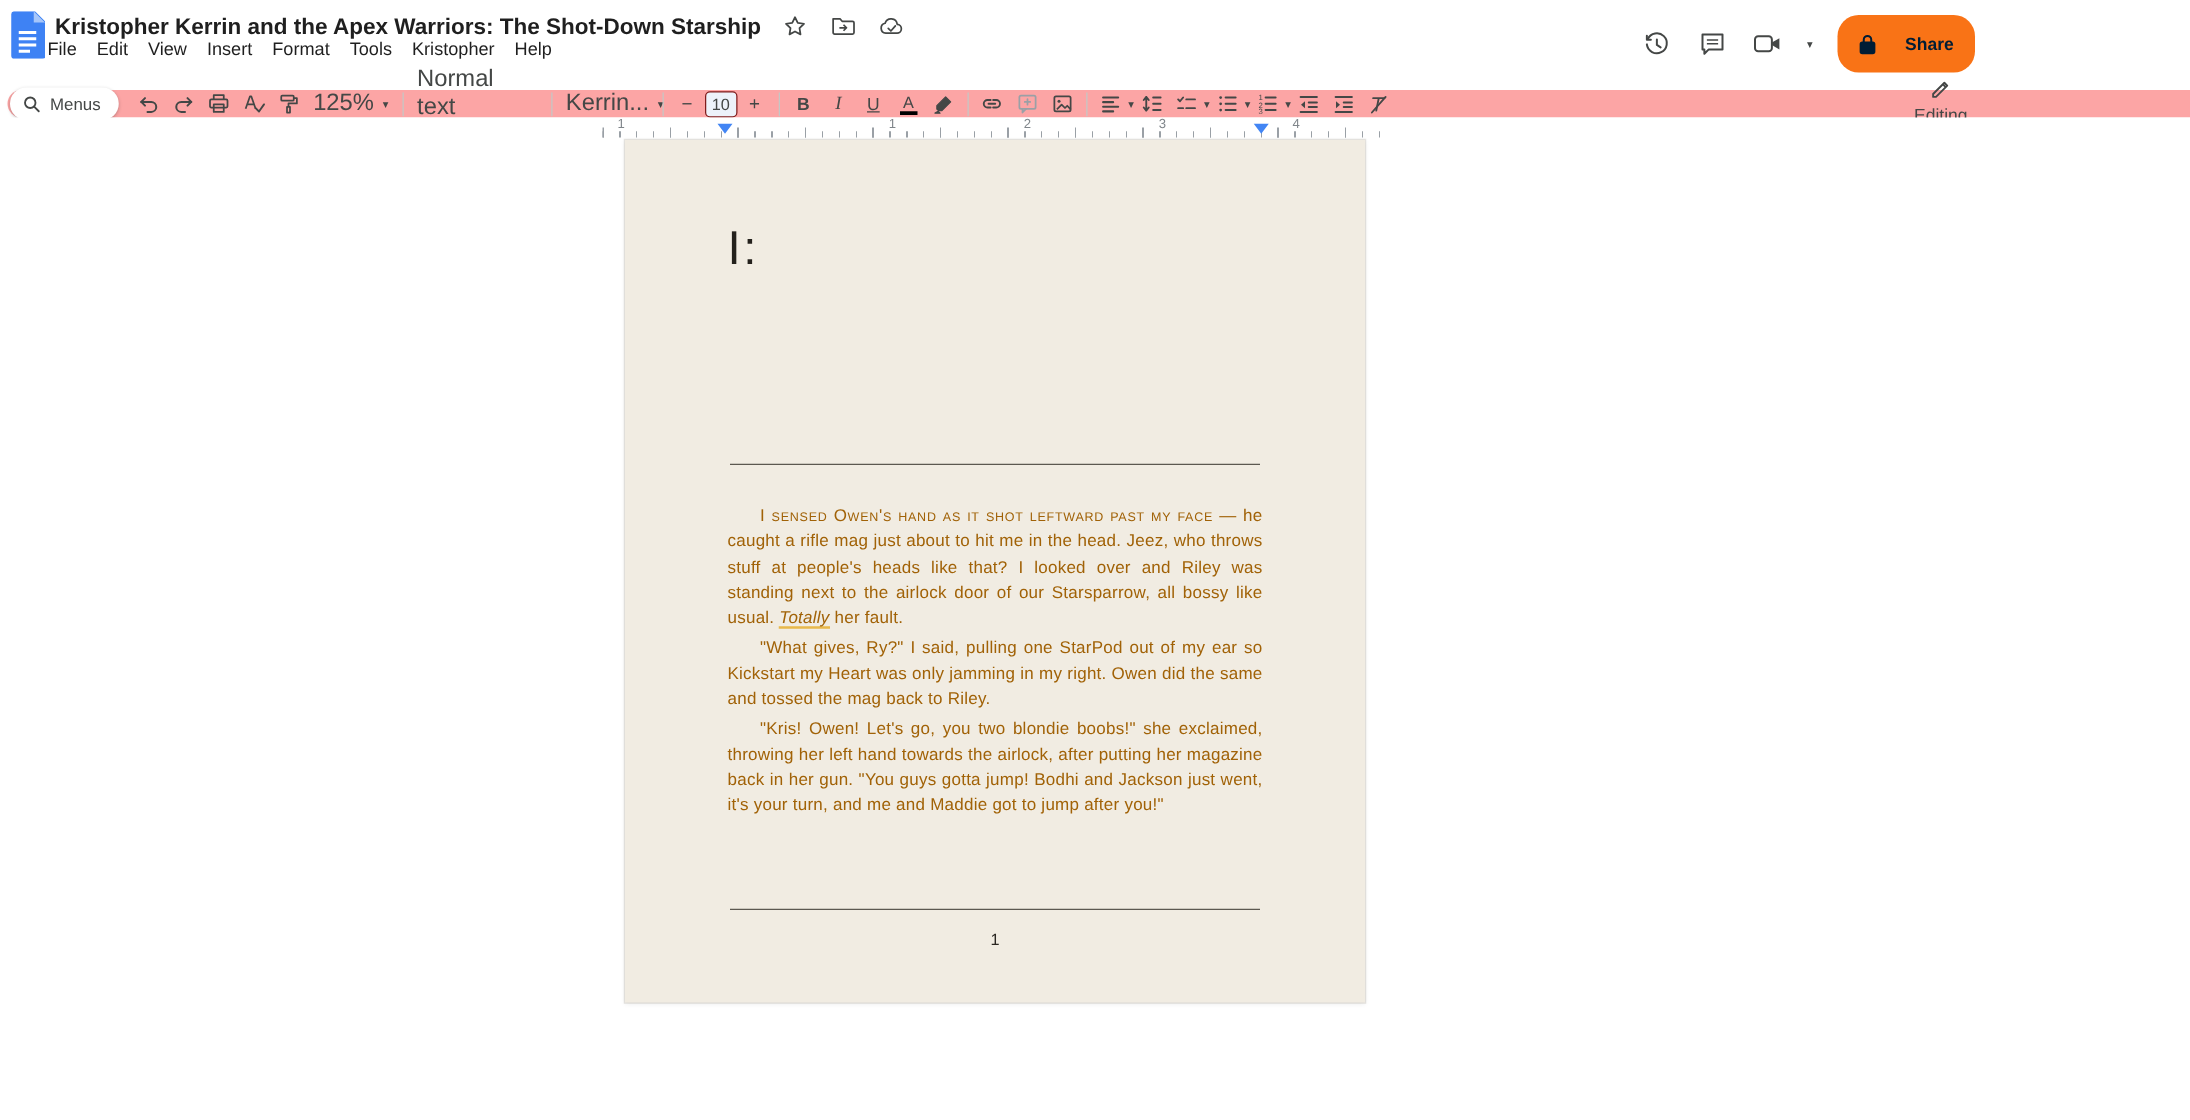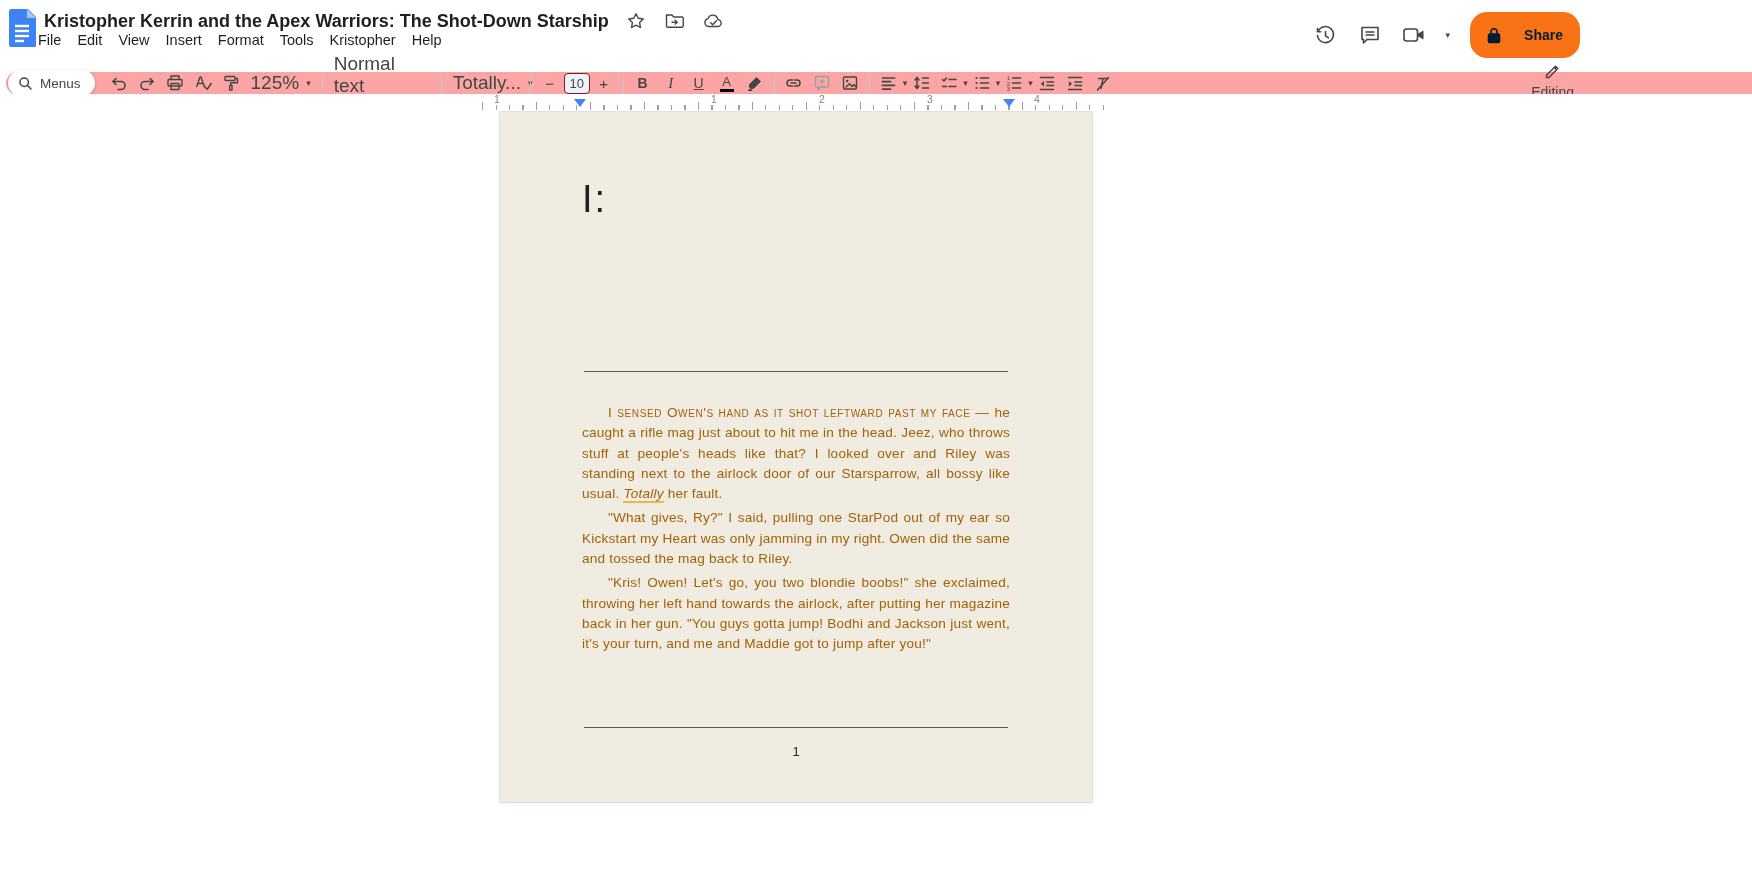--- a/index.html
+++ b/index.html
@@ -211,21 +211,21 @@
     </div>
     <span class="tsep"></span>
 
     <div class="style-ctl">
       <span class="t-label">Normal text</span>
       <span class="caret">▾</span>
     </div>
     <span class="tsep"></span>
 
     <div class="font-ctl">
-      <span class="t-label">Totally...</span>
+      <span class="t-label">Kerrin...</span>
       <span class="caret">▾</span>
     </div>
     <span class="tsep"></span>
 
     <span class="tbtn" style="font-size:15px;">−</span>
     <span class="fontsize-box">10</span>
     <span class="tbtn" style="font-size:15px;">+</span>
     <span class="tsep"></span>
 
     <span class="tbtn glyph-b">B</span>

